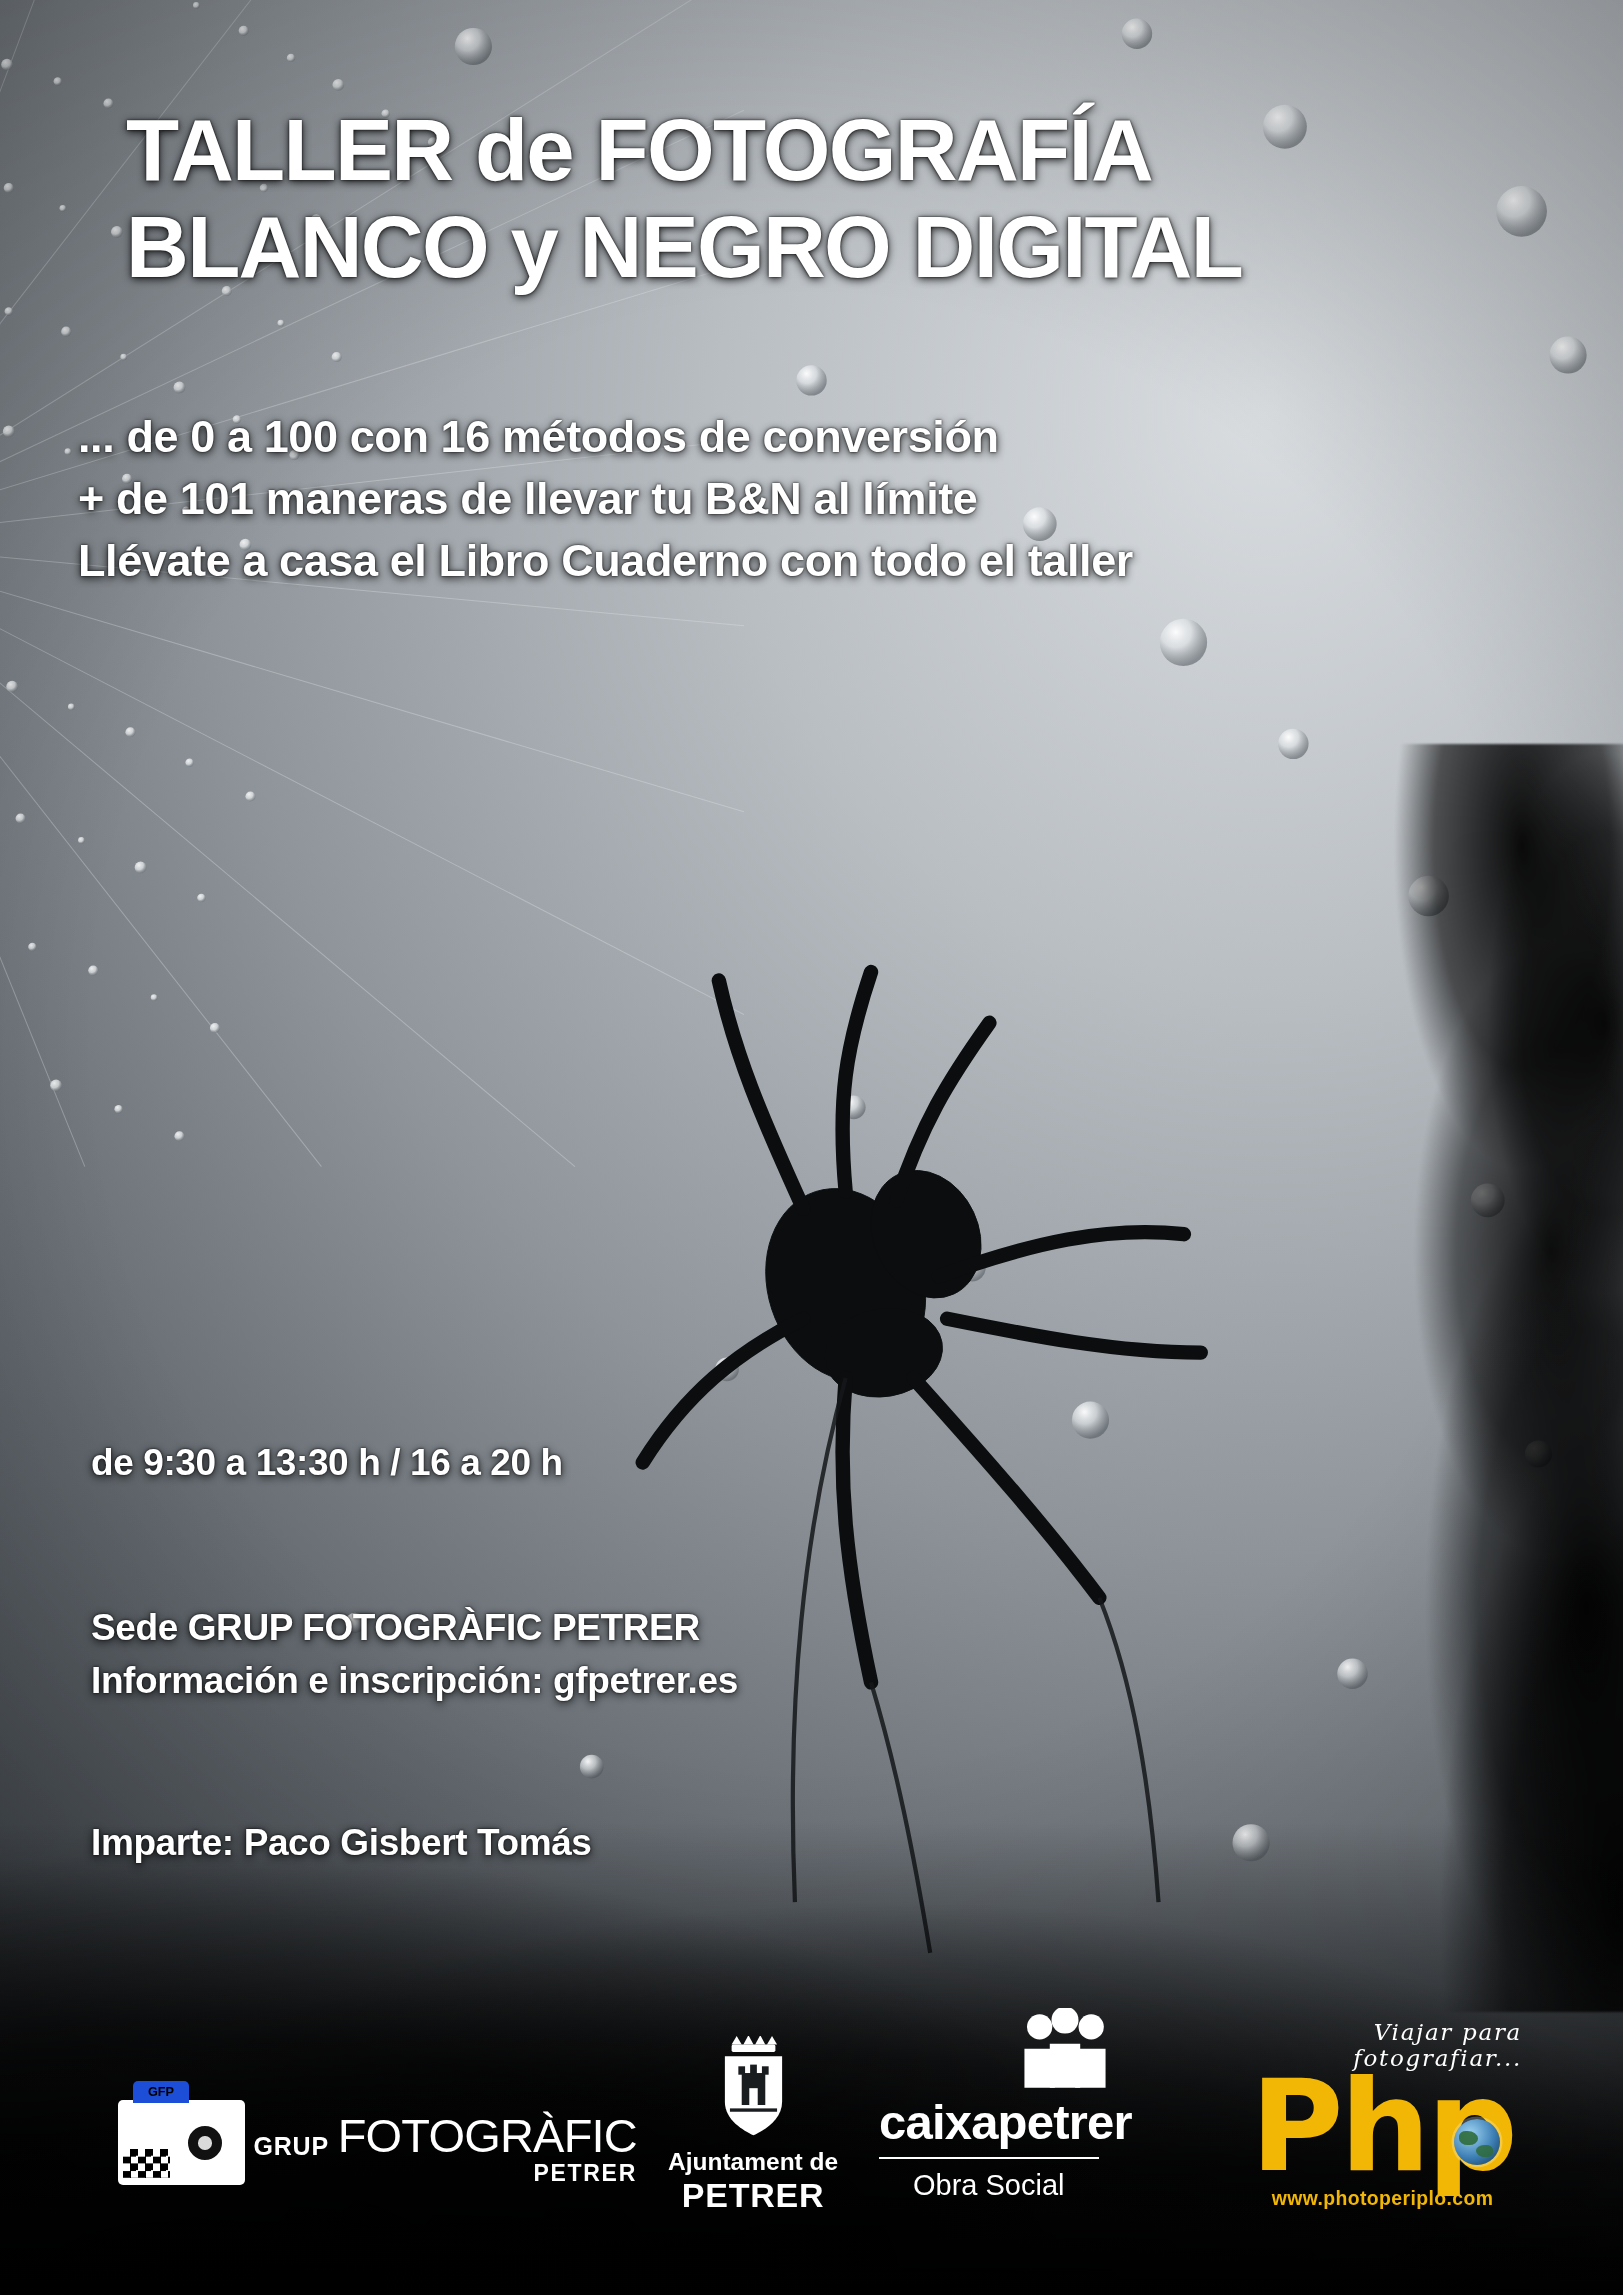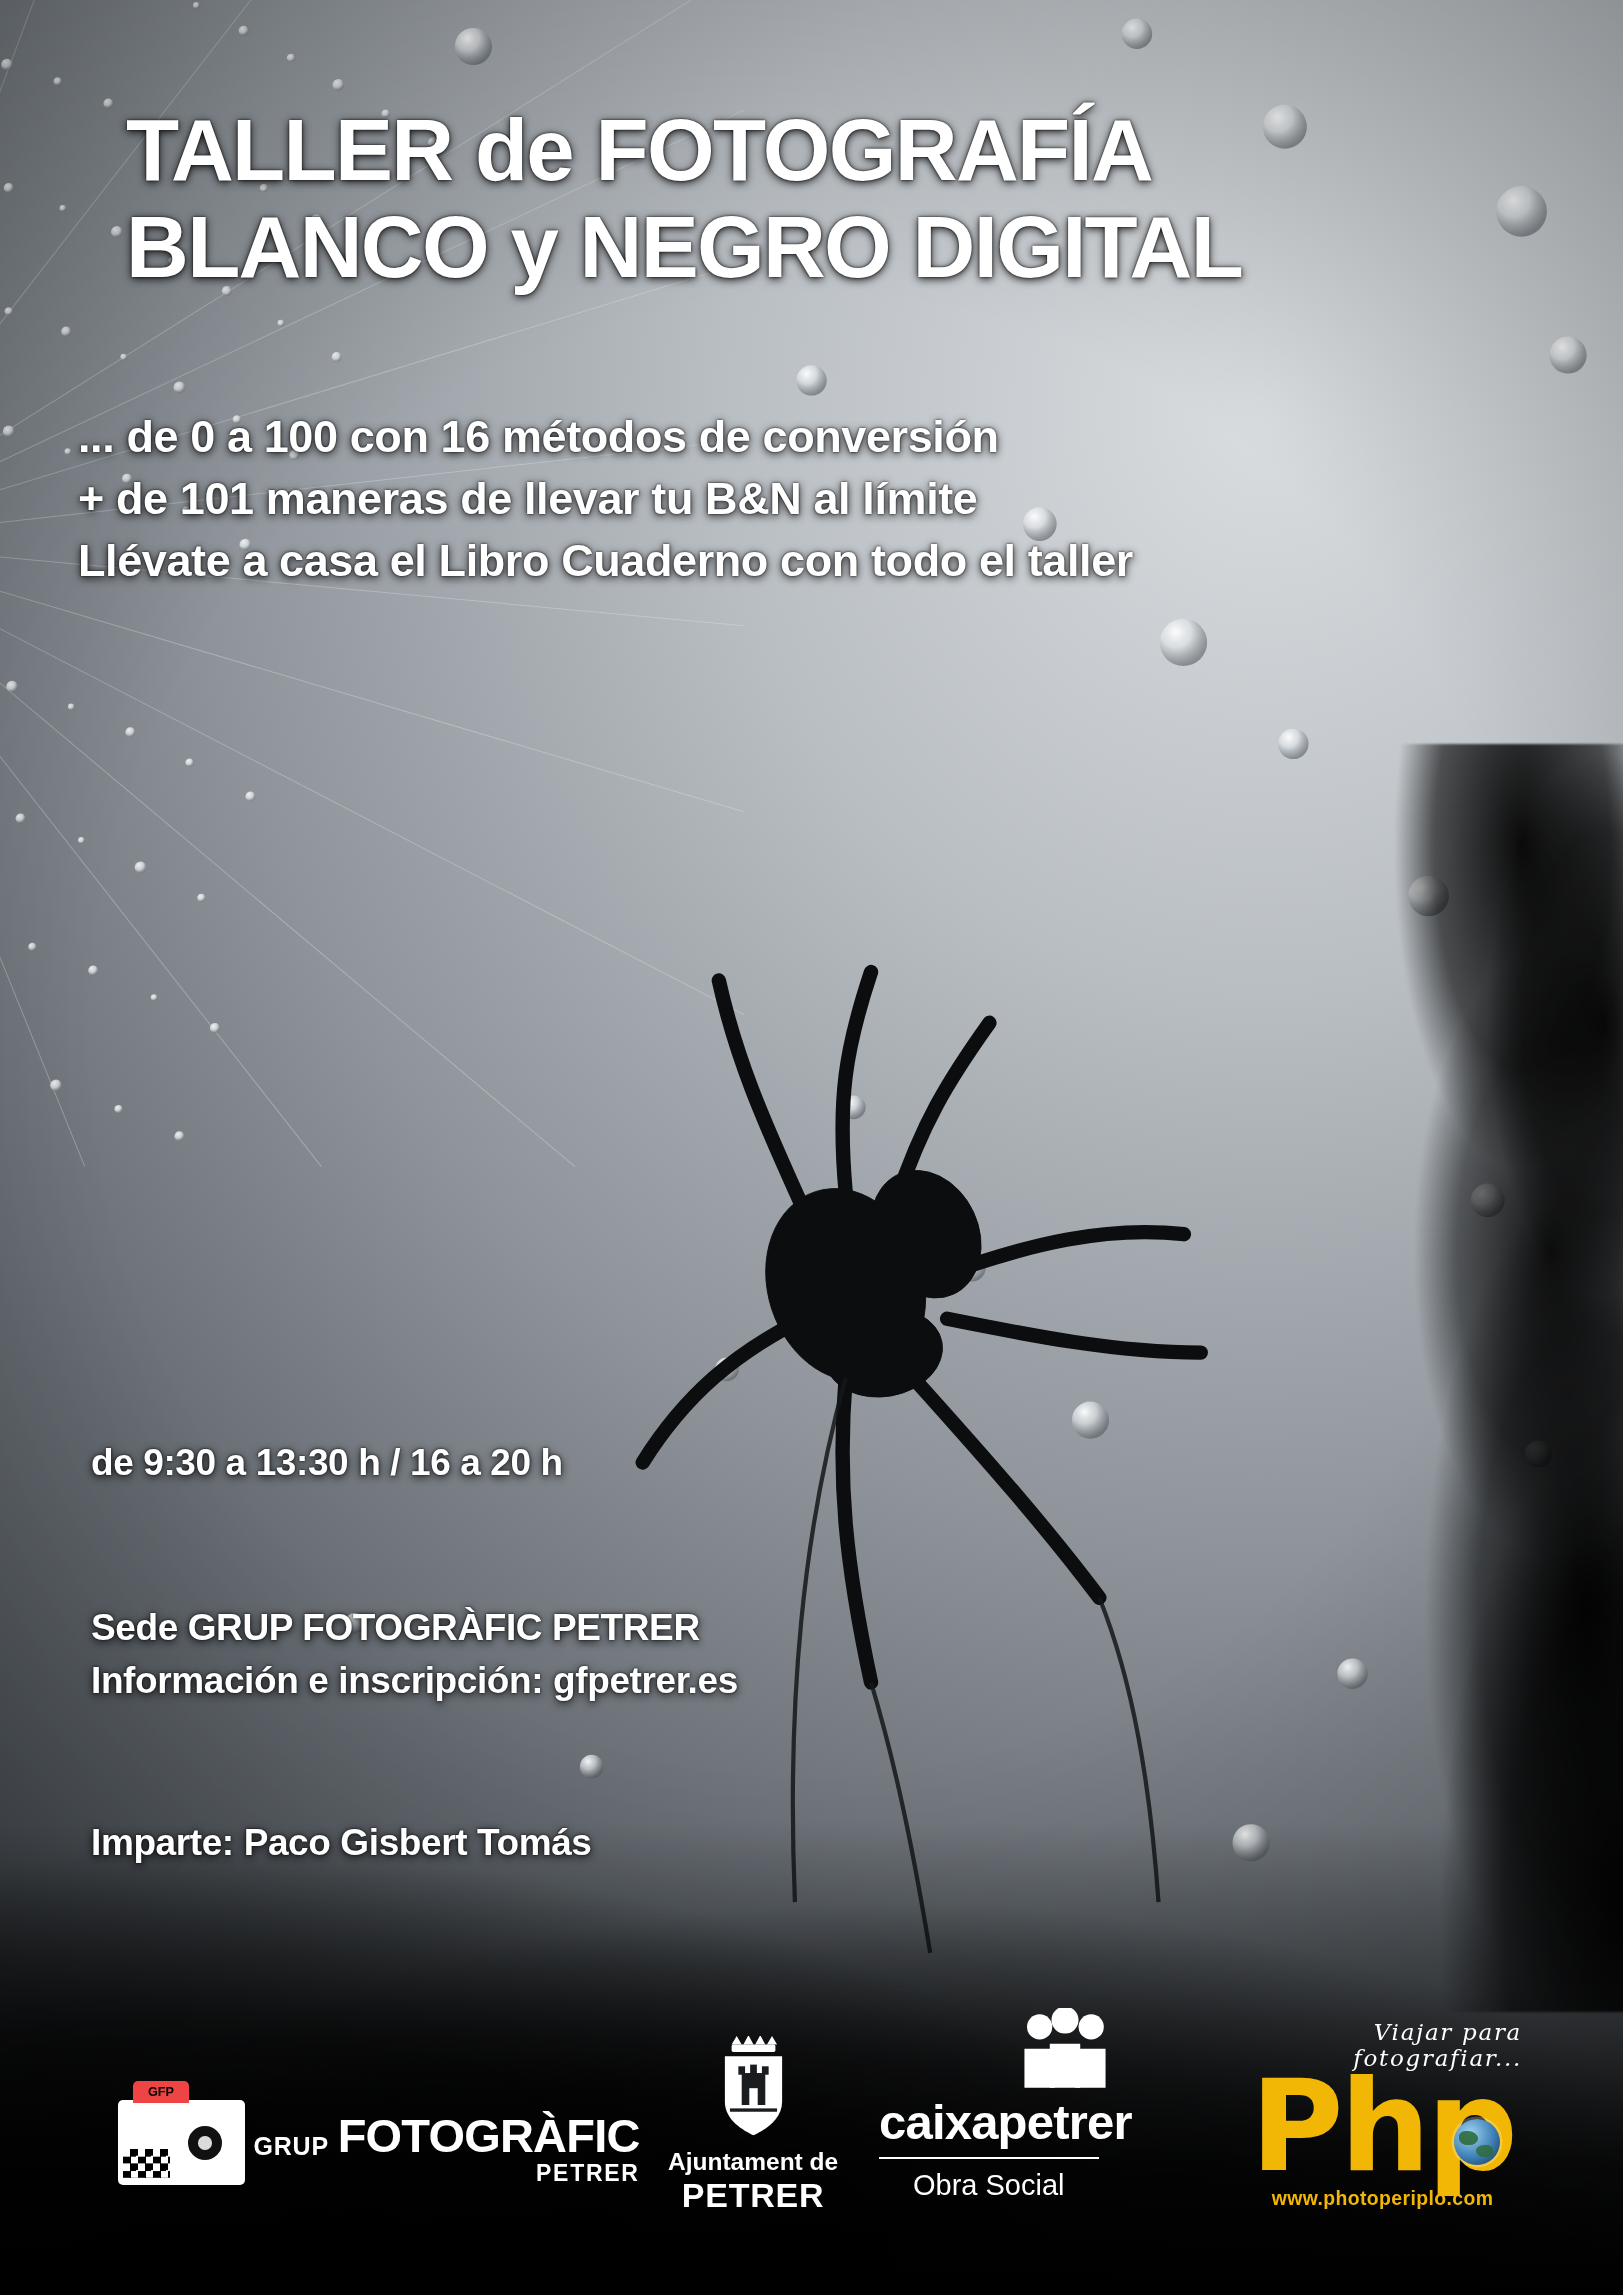--- a/index.html
+++ b/index.html
@@ -135,21 +135,21 @@
   .gfp-cam {
     position: relative;
     width: 127px; height: 85px;
     background: #fff;
     border-radius: 5px;
   }
   .gfp-cam-top {
     position: absolute;
     left: 15px; top: -18.6px;
     width: 56px; height: 22px;
-    background: #ef4444;
+    background: #1d4ed8;
     border-radius: 5px 5px 0 0;
     display: flex; align-items: center; justify-content: center;
     font-size: 12.7px; font-weight: bold; color: #000;
     letter-spacing: 0;
   }
   .gfp-checker {
     position: absolute;
     left: 5px; bottom: 6.8px;
     width: 47px; height: 29px;
     background:
@@ -180,21 +180,21 @@
   .gfp-grup {
     font-size: 25px;
     font-weight: bold;
     letter-spacing: 0.8px;
     display: inline-block;
     vertical-align: bottom;
     margin-right: 5px;
   }
   .gfp-foto {
     font-size: 47px;
-    font-weight: bold;
+    font-weight: normal;
     letter-spacing: -0.8px;
     display: inline-block;
     vertical-align: bottom;
   }
   .gfp-petrer {
     display: block;
     text-align: right;
     font-size: 23px;
     font-weight: bold;
     letter-spacing: 1.7px;

